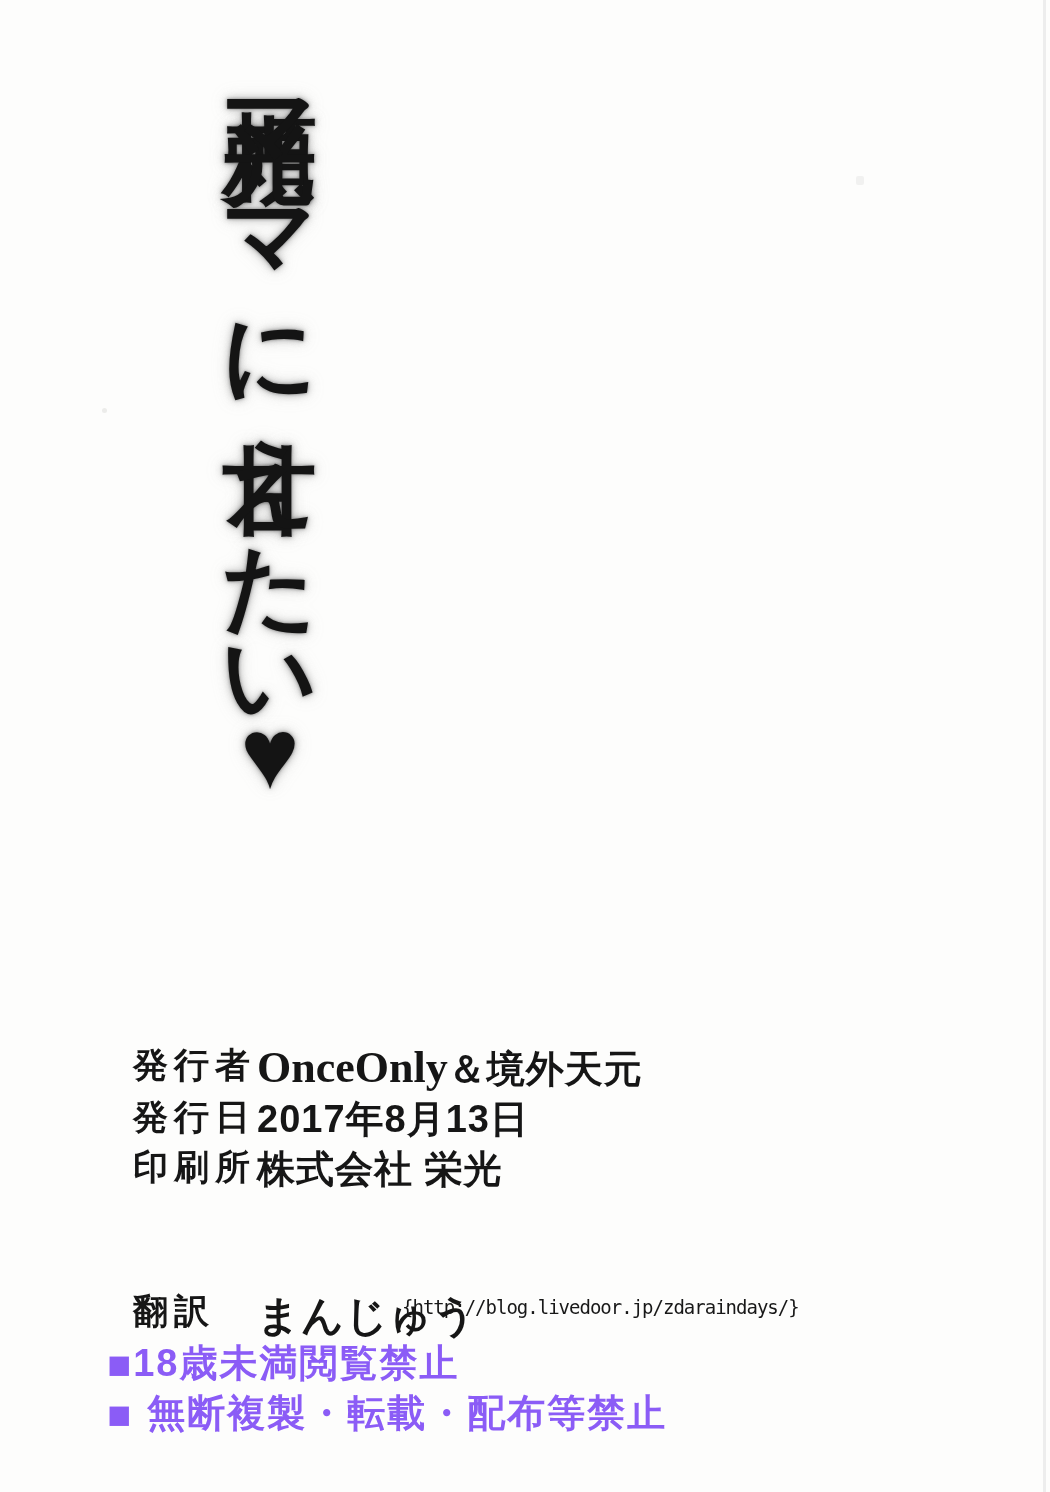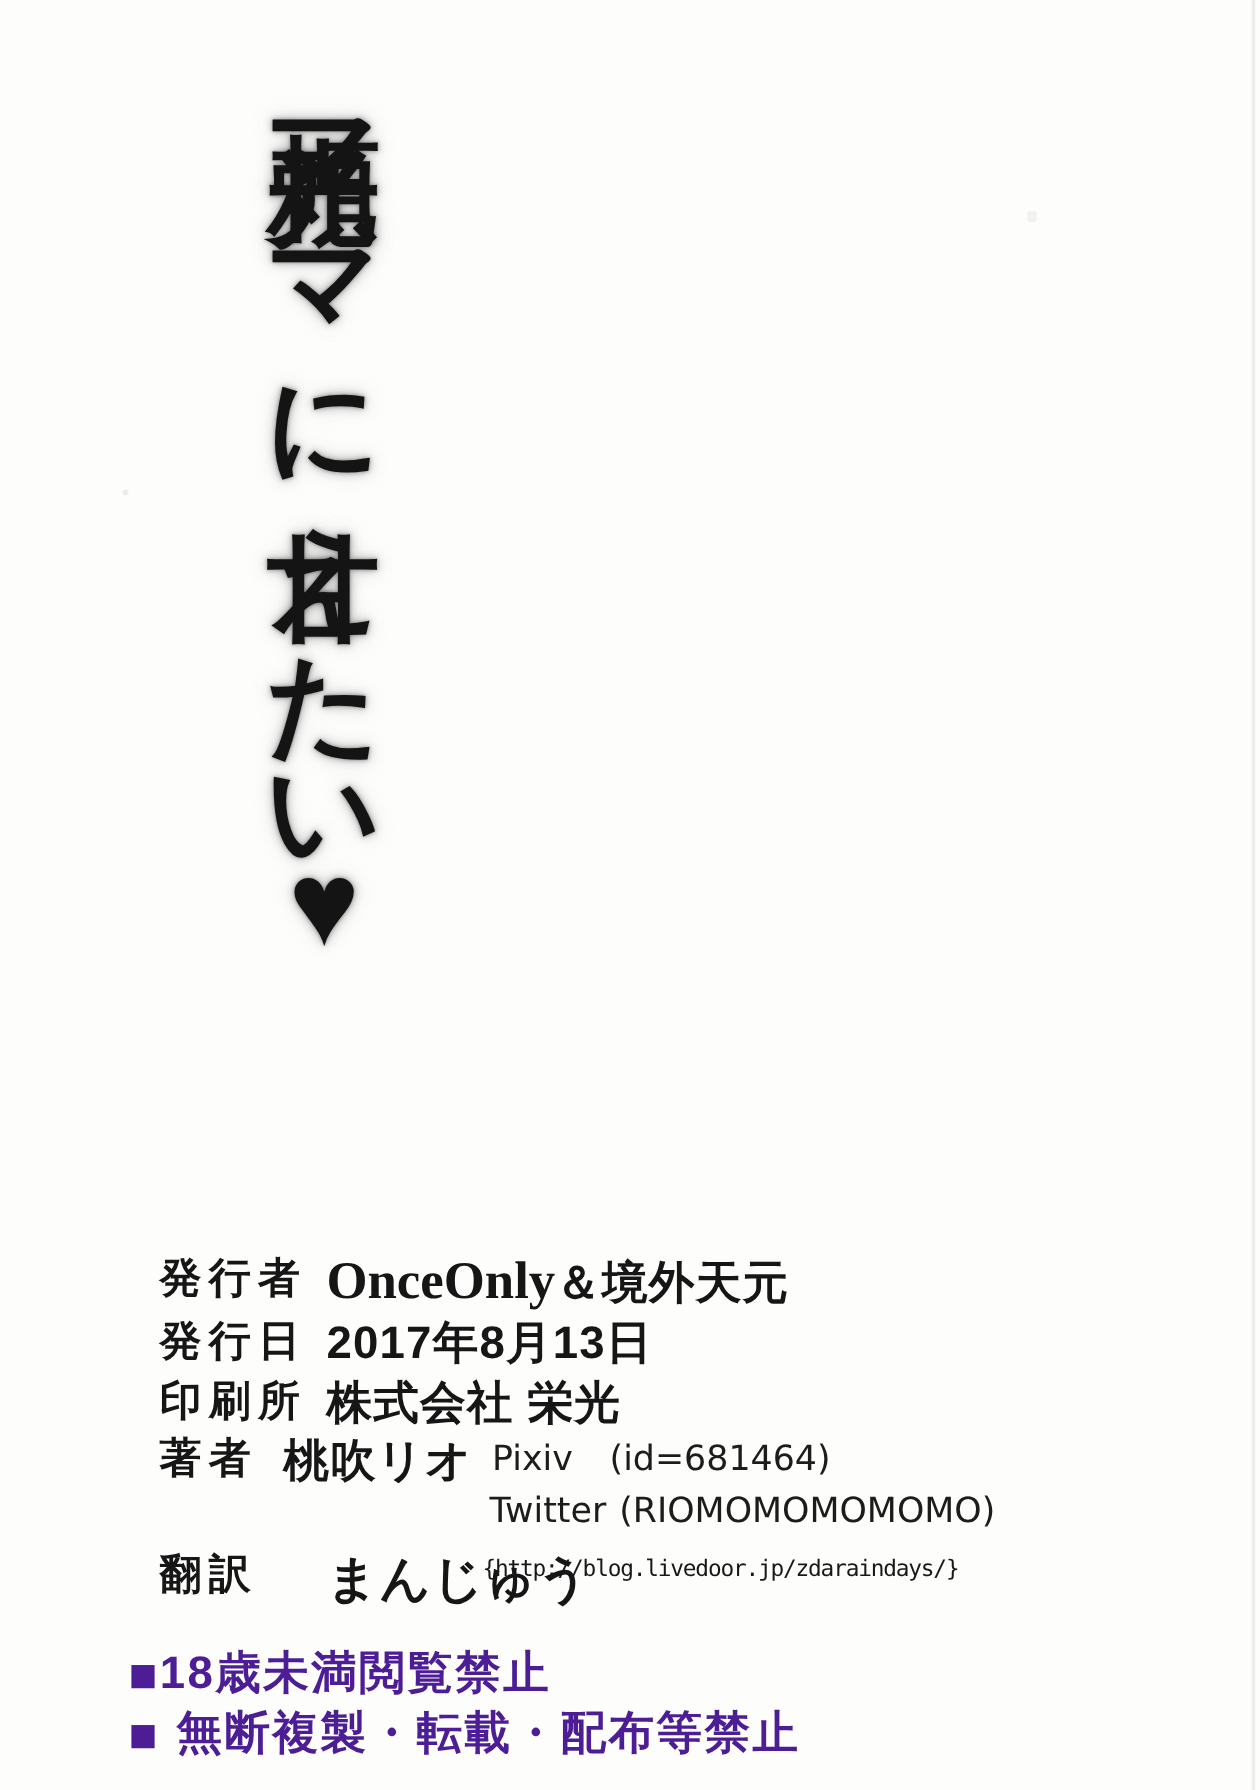--- a/index.html
+++ b/index.html
@@ -83,21 +83,21 @@
     position: absolute;
     left: 133px;
     top: 0;
     font-size: 35px;
     font-weight: 600;
     letter-spacing: 6px;
     color: #161616;
   }
   .row .val {
     position: absolute;
-    left: 272px;
+    left: 257px;
     top: 0;
     font-size: 38px;
     font-weight: 600;
     letter-spacing: 1px;
     color: #161616;
     white-space: nowrap;
   }
   .row-publisher  { top: 1042px; }
   .row-date       { top: 1094px; }
   .row-printer    { top: 1144px; padding-left: 41px; }
@@ -137,26 +137,25 @@
     font-weight: 400;
     letter-spacing: -1px;
     color: #181818;
     white-space: nowrap;
   }
 
   
   .notice {
     position: absolute;
     left: 107px;
-    color: #4c1d95;
+    color: #8b5cf6;
     font-size: 38px;
     font-weight: 700;
     letter-spacing: 2px;
     white-space: nowrap;
-    margin-top: 31px;
   }
   .notice-1 { top: 1338px; }
   .notice-2 { top: 1388px; }
   .notice .bullet {
     display: inline-block;
     font-size: 40px;
     vertical-align: -2px;
   }
   .notice-2 .bullet { margin-right: 14px; }
 </style>
@@ -179,31 +178,21 @@
   <div class="row row-date">
     <span class="lbl">発行日</span>
     <span class="val">2017年8月13日</span>
   </div>
 
   <div class="row row-printer">
     <span class="lbl">印刷所</span>
     <span class="val">株式会社 栄光</span>
   </div>
 
-  <div class="row row-author">
-    <span class="lbl">著者</span>
-    <span class="val">桃吹リオ</span>
-    <span class="sns sns-pixiv-label">Pixiv</span>
-    <span class="sns sns-pixiv-id">(id=681464)</span>
-  </div>
-
-  <div class="row row-twitter">
-    <span class="sns sns-twitter-label">Twitter</span>
-    <span class="sns sns-twitter-id">(RIOMOMOMOMOMO)</span>
-  </div>
+
 
   <div class="row row-translator">
     <span class="lbl">翻訳</span>
     <span class="val">まんじゅう</span>
     <span class="trans-url">{http://blog.livedoor.jp/zdaraindays/}</span>
   </div>
 
   <div class="notice notice-1">
     <span class="bullet">■</span><span>18歳未満閲覧禁止</span>
   </div>

